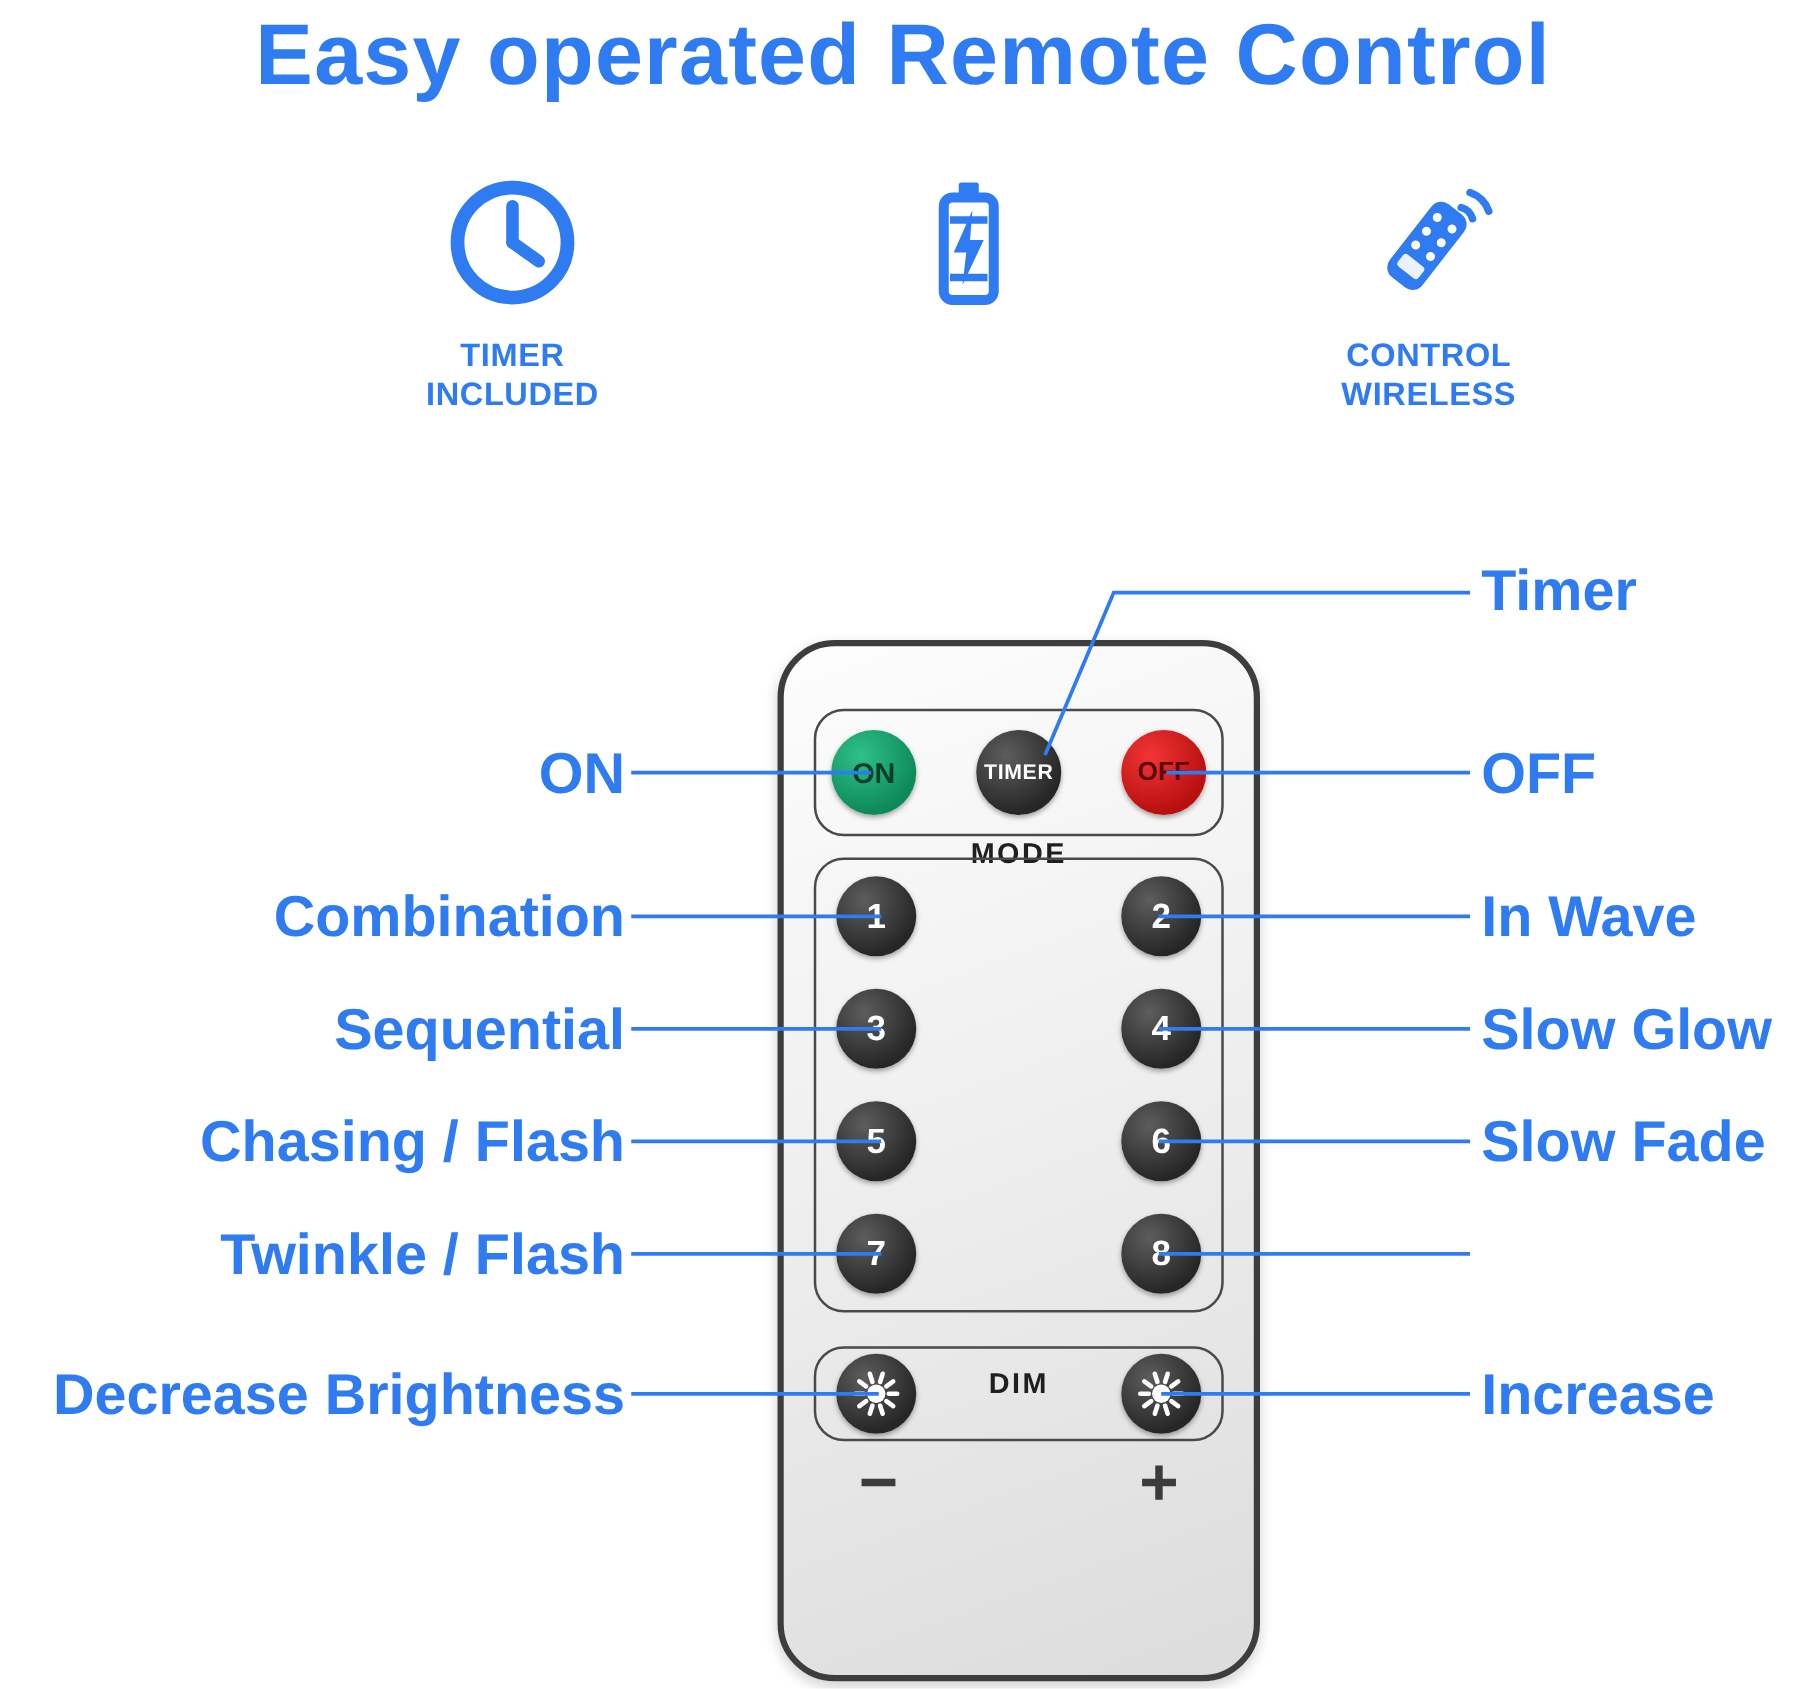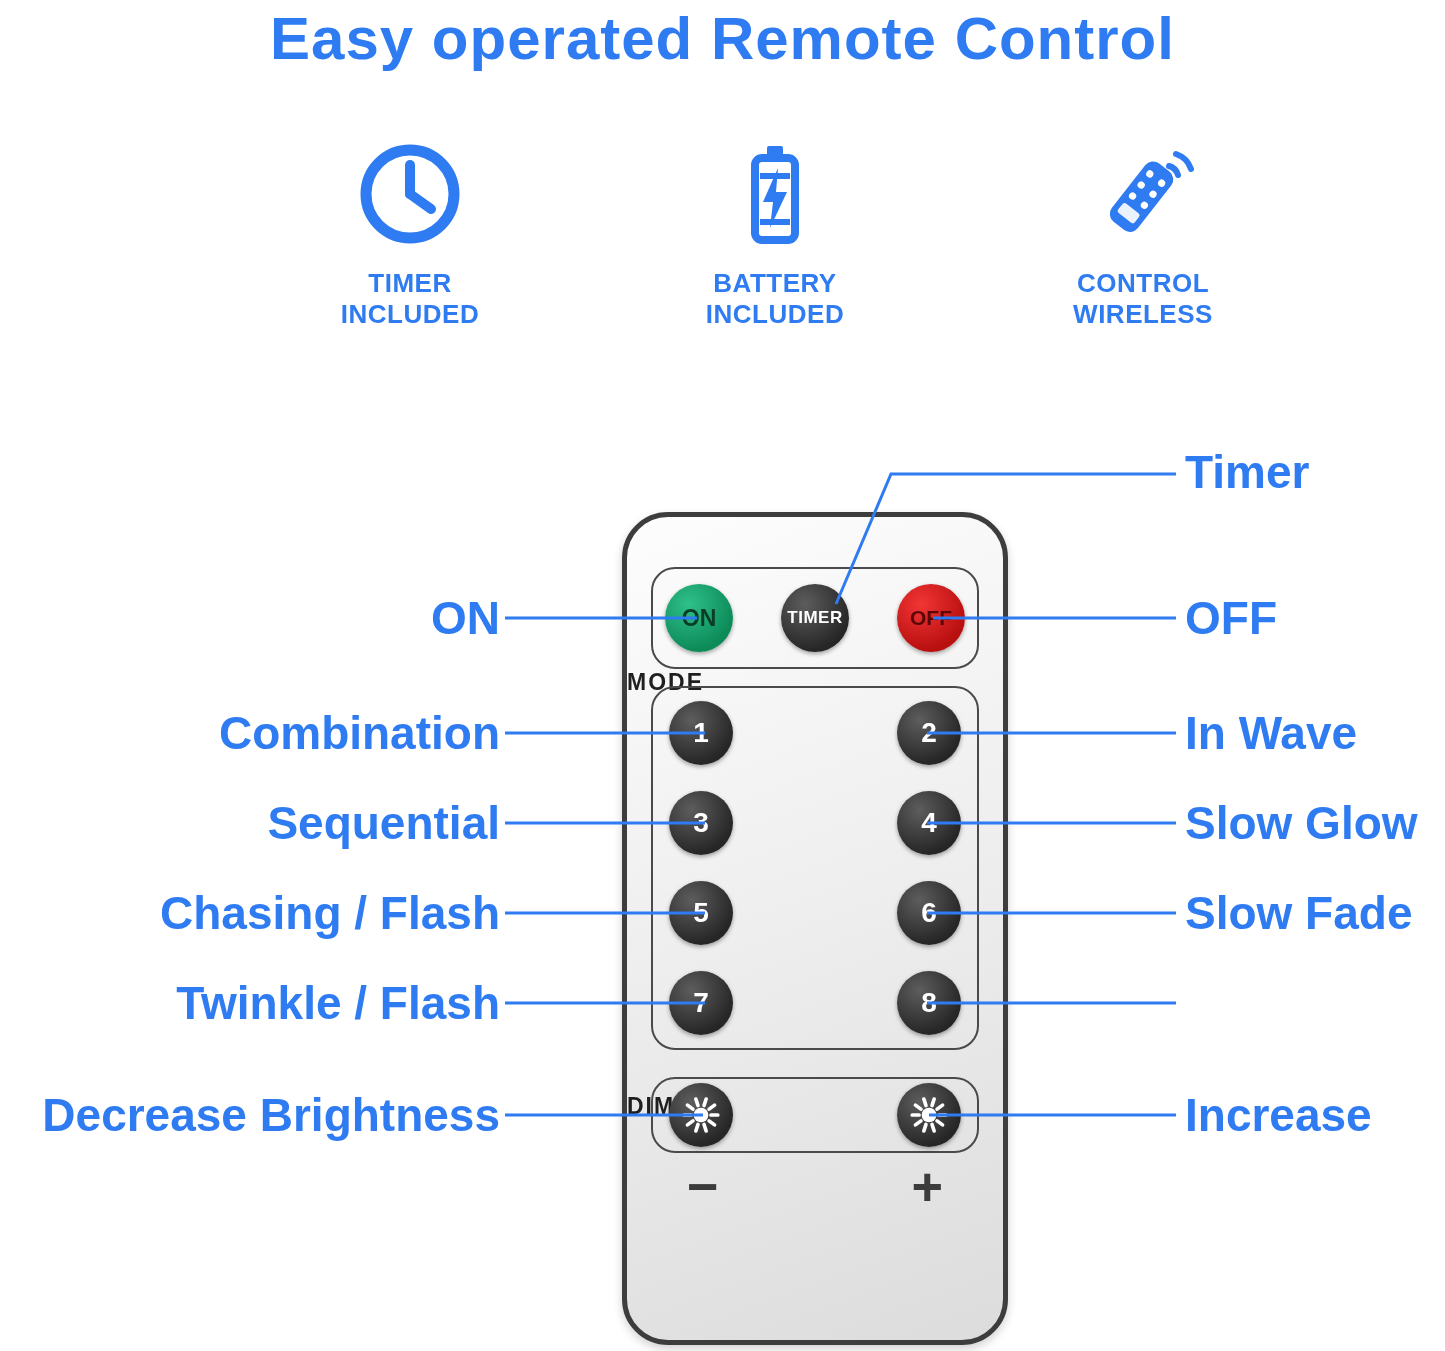--- a/index.html
+++ b/index.html
@@ -2,38 +2,38 @@
 <html><head>
 <meta charset="utf-8">
 <style>
   html,body{margin:0;padding:0;background:#fff;}
   .canvas{
     position:relative;width:1445px;height:1351px;background:#ffffff;
     overflow:hidden;font-family:"Liberation Sans",sans-serif;
   }
   .title{
     position:absolute;top:4px;left:0;right:0;margin:0;text-align:center;
-    font-size:60px;font-weight:800;color:#2E7BF2;letter-spacing:1px;
+    font-size:69px;font-weight:800;color:#2E7BF2;letter-spacing:1px;
   }
   
   .feature{position:absolute;top:134px;width:280px;text-align:center;}
   .feature-label{margin-top:10px;font-size:26px;font-weight:800;color:#2E7BF2;line-height:1.18;letter-spacing:.5px;}
   
   .remote{
     position:absolute;left:622px;top:512px;width:386px;height:833px;box-sizing:border-box;
     border:5px solid #3d3d3d;border-radius:46px;
     background:linear-gradient(160deg,#fdfdfd 0%,#efefef 45%,#dcdcdc 100%);
     box-shadow:0 4px 10px rgba(0,0,0,.18);
   }
   .rsection{
     position:absolute;left:24px;right:24px;box-sizing:border-box;
     border:2px solid #4a4a4a;border-radius:24px;
   }
   .power-section{top:50px;height:102px;display:flex;align-items:center;justify-content:space-between;padding:0 12px;}
-  .section-label{position:absolute;left:0;right:0;text-align:left;font-size:23px;font-weight:700;color:#1f1f1f;letter-spacing:2px;}
+  .section-label{position:absolute;left:0;right:0;text-align:center;font-size:23px;font-weight:700;color:#1f1f1f;letter-spacing:2px;}
   .mode-label{top:152px;}
   .mode-section{top:169px;height:364px;display:flex;flex-direction:column;justify-content:space-around;}
   .mode-row{display:flex;justify-content:space-between;padding:0 16px;}
   .dim-label{top:556px;margin-top:20px;}
   .dim-section{top:560px;height:76px;display:flex;align-items:center;justify-content:space-between;padding:0 16px;}
   .sign-row{position:absolute;left:24px;right:24px;top:642px;display:flex;justify-content:space-between;padding:0 36px;
     font-size:54px;font-weight:700;color:#3c3c3c;line-height:1;}
   
   .btn{
     border-radius:50%;display:flex;align-items:center;justify-content:center;
@@ -75,24 +75,20 @@
   </div>
 
   <div class="feature" style="left:635px">
     <svg width="120" height="120" viewBox="0 0 120 120">
       <rect x="52" y="12" width="16" height="10" rx="2" fill="#2E7BF2"></rect>
       <rect x="40" y="24" width="40" height="82" rx="7" fill="none" stroke="#2E7BF2" stroke-width="8"></rect>
       <line x1="45" y1="42" x2="75" y2="42" stroke="#2E7BF2" stroke-width="6"></line>
       <line x1="45" y1="88" x2="75" y2="88" stroke="#2E7BF2" stroke-width="6"></line>
       <polygon points="63,34 48,68 58,68 55,94 72,58 61,58" fill="#2E7BF2"></polygon>
     </svg>
-    <div class="feature-label">
-      <div>BATTERY</div>
-      <div>INCLUDED</div>
-    </div>
   </div>
 
   <div class="feature" style="left:1003px">
     <svg width="120" height="120" viewBox="0 0 120 120">
       <g transform="rotate(38 60 60)">
         <rect x="44" y="26" width="33" height="74" rx="10" fill="#2E7BF2"></rect>
         <circle cx="53" cy="40" r="3.6" fill="#fff"></circle>
           <circle cx="68" cy="40" r="3.6" fill="#fff"></circle>
         <circle cx="53" cy="54" r="3.6" fill="#fff"></circle>
           <circle cx="68" cy="54" r="3.6" fill="#fff"></circle>

